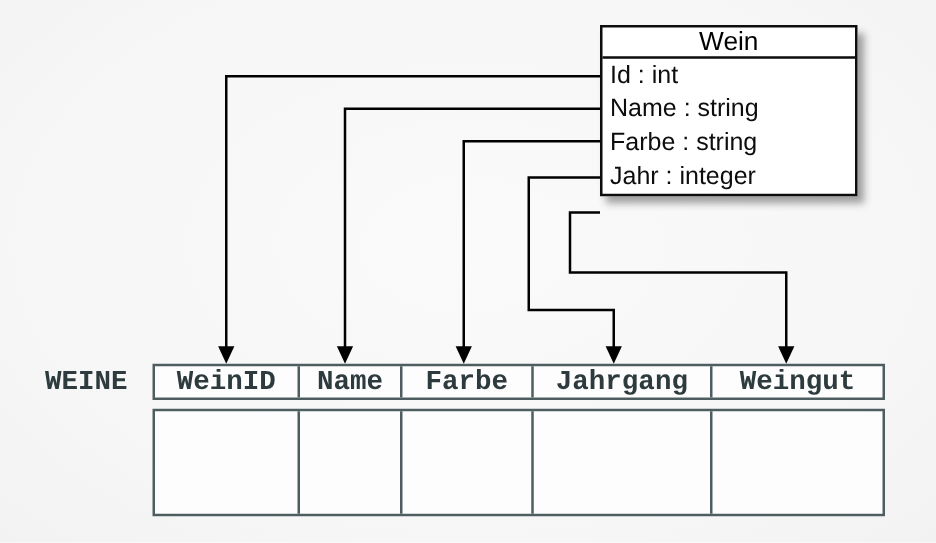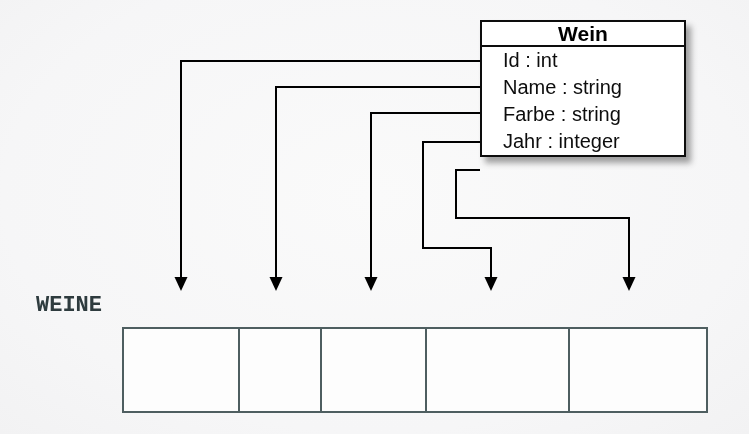--- a/index.html
+++ b/index.html
@@ -13,26 +13,26 @@
   svg.connectors polygon { fill:#000; stroke:none; }
 
   
   .classbox {
     position:absolute; left:480px; top:20px; width:202px; z-index:2;
     background:#ffffff; border:2px solid #0d0d0d;
     box-shadow:5px 6px 6px rgba(50,50,50,0.45);
   }
   .classbox-title {
     height:23px; line-height:23px; text-align:center;
-    font-weight:bold; font-size:21px; color:#000;
+    font-weight:normal; font-size:21px; color:#000;
     border-bottom:2px solid #0d0d0d;
   }
   .attr {
     height:27px; line-height:27px; font-size:20px; color:#0d0d0d;
-    padding-left:21px; white-space:nowrap;
+    padding-left:6px; white-space:nowrap;
   }
 
   
   .mono { font-family:"Liberation Mono","DejaVu Sans Mono",monospace; font-weight:bold; color:#2e3b3e; }
   .table-label {
     position:absolute; left:36px; top:291px; width:84px; height:29px;
     line-height:29px; text-align:left; font-size:22px; z-index:2;
   }
   .row {
     position:absolute; left:122px; width:586px; display:flex;
@@ -79,20 +79,27 @@
     <div class="classbox-attrs">
       <div class="attr">Id : int</div>
       <div class="attr">Name : string</div>
       <div class="attr">Farbe : string</div>
       <div class="attr">Jahr : integer</div>
     </div>
   </div>
 
   <div class="table-label mono">WEINE</div>
 
+  <div class="row thead">
+    <div class="cell th mono c0">WeinID</div>
+    <div class="cell th mono c1">Name</div>
+    <div class="cell th mono c2">Farbe</div>
+    <div class="cell th mono c3">Jahrgang</div>
+    <div class="cell th mono c4">Weingut</div>
+  </div>
 
   <div class="row tbody">
     <div class="cell c0"></div>
     <div class="cell c1"></div>
     <div class="cell c2"></div>
     <div class="cell c3"></div>
     <div class="cell c4"></div>
   </div>
 
 </div>

